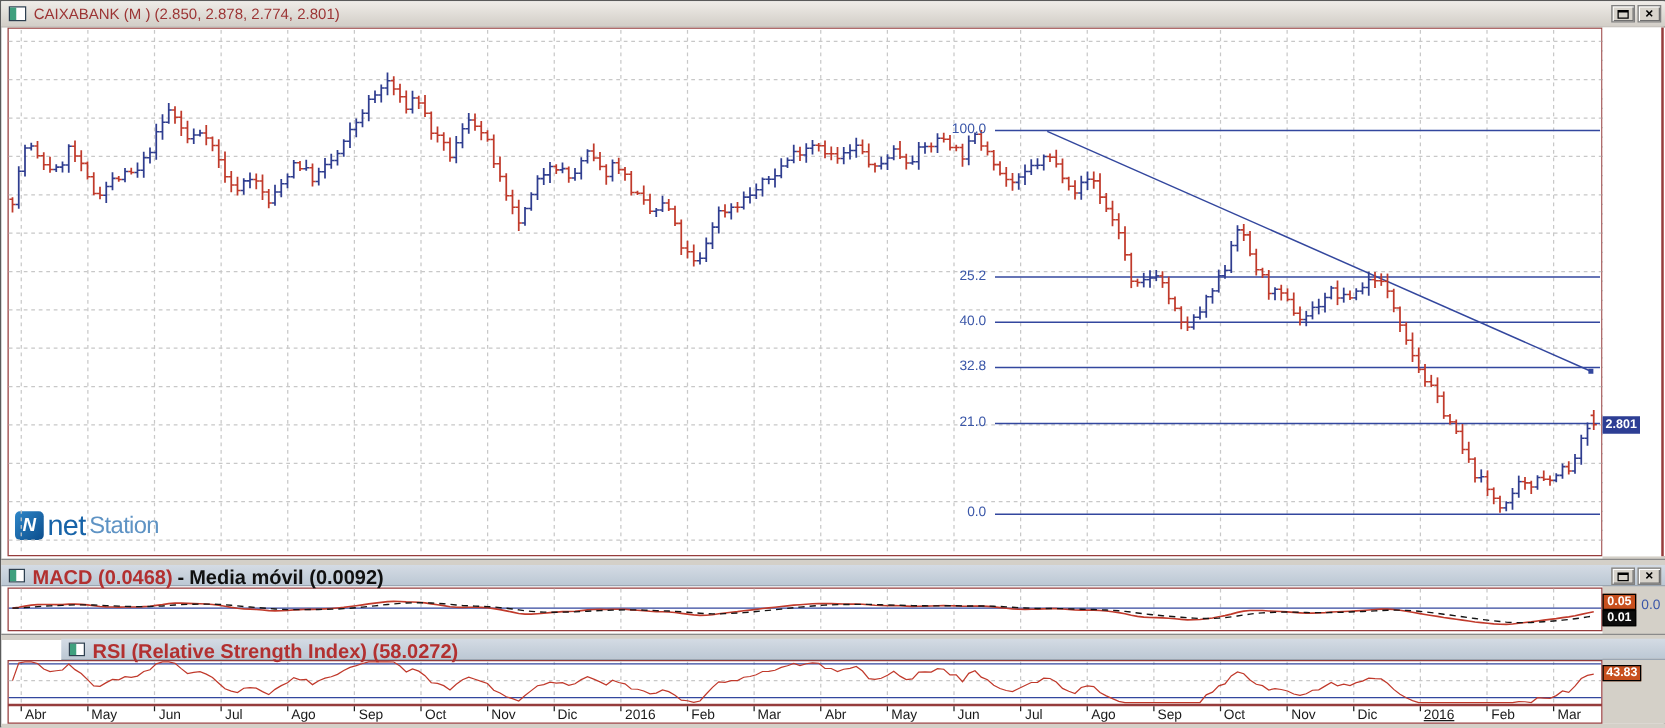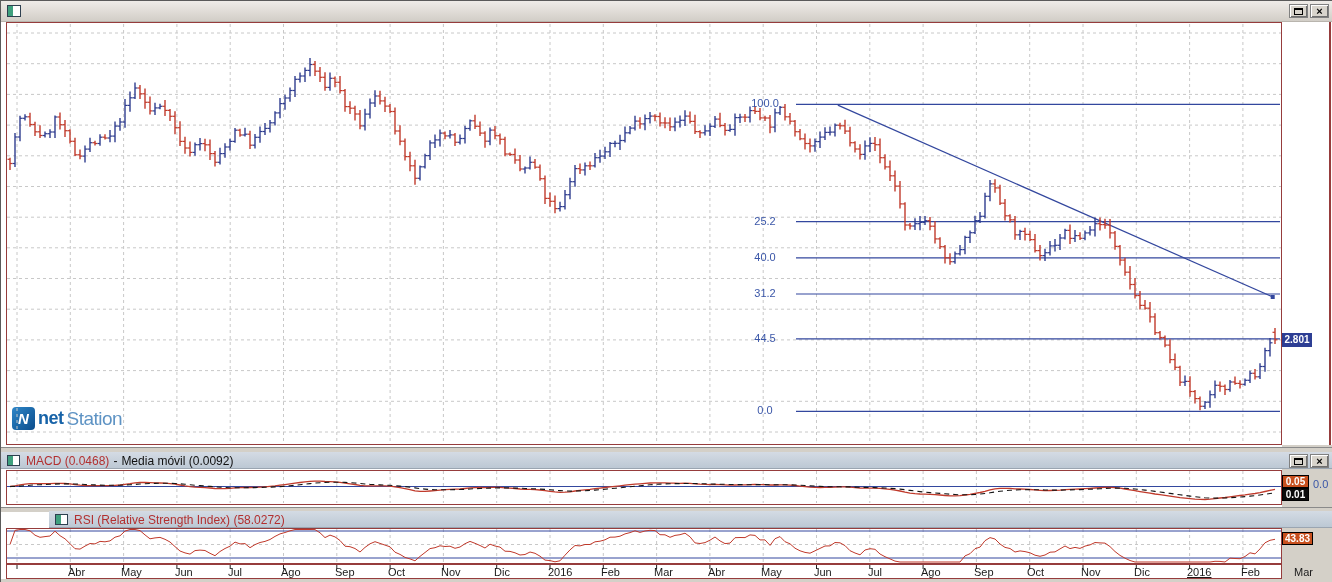--- a/index.html
+++ b/index.html
@@ -25,62 +25,63 @@
   .right-col  { position:absolute; left:1281px; top:444px; width:51px; height:134px; background:#d4d0c8; z-index:1; }
 
   .splitter { position:absolute; left:0; width:1332px; height:5px; background:#d4d0c8; border-top:1px solid #8a8a8a; z-index:3; }
   .sp1 { top:446px; } .sp2 { top:506px; }
 
   .sub-header { position:absolute; left:0; width:1332px; height:17px;
     background:linear-gradient(#d4dbe4,#bcc8d4); border-bottom:1px solid #9aa5b1; z-index:4; }
   .hdr-macd { top:451px; } .hdr-rsi { top:510px;margin-left:48px; }
   .sub-header .mini-icon2 { position:absolute; left:6px; top:3px; width:13px; height:11px; background:#fff; border:1px solid #2e4050; }
   .sub-header .mini-icon2::before { content:''; position:absolute; left:0; top:0; width:5px; height:100%; background:#3fa07e; }
-  .sub-header .hline { position:absolute; left:25px; top:2px; font-size:12px; white-space:nowrap; }
+  .sub-header .hline { position:absolute; left:25px; top:2px; font-size:16px; white-space:nowrap;font-weight:bold; }
   .red-lbl { color:#b23030; } .blk-lbl { color:#101010; } .sep-lbl { color:#101010; padding:0 4px; }
   .sub-header .win-btns { top:2px; }
 
   .macd-plot { position:absolute; left:5px; top:469px; width:1276px; height:35px; background:#fff; border:1px solid #963c3c; z-index:2; }
   .rsi-plot  { position:absolute; left:5px; top:527px; width:1276px; height:36px; background:#fff; border:1px solid #963c3c; z-index:2; }
 
   .xaxis-strip { position:absolute; left:5px; top:563px; width:1276px; height:15px; background:#fff; border:1px solid #963c3c; z-index:2; }
   .footer { position:absolute; left:0; top:578px; width:1332px; height:4px; background:#d4d0c8; }
 
   
   .wm { position:absolute; display:flex; align-items:center; gap:3px; z-index:1; }
   .wm-icon { width:23px; height:23px; border-radius:4px; background:linear-gradient(135deg,#2e86c8,#0b4d8c);
     color:#fff; font-weight:bold; font-style:italic; font-size:15px; text-align:center; line-height:23px; }
-  .wm-bold { color:#1763a8; font-weight:bold; font-size:18px; letter-spacing:-0.5px; }
+  .wm-bold { color:#1763a8; font-weight:normal; font-size:23px; letter-spacing:-0.5px; }
   .wm-light { color:#5e93c4; font-size:19px; letter-spacing:-0.5px; }
   .wm-main { left:11px; top:406px; }
   .wm-macd { left:44px; top:471px; } .wm-macd .wm-icon { width:21px;height:21px;line-height:21px; }
   .wm-rsi  { left:50px; top:529px; } .wm-rsi .wm-icon { width:21px;height:21px;line-height:21px; }
 
   
   #chart-svg { position:absolute; left:0; top:0; width:1332px; height:582px; z-index:5; pointer-events:none; }
-  .mlabel { position:absolute; top:565px; font-size:11px; color:#1a1a1a; z-index:6;margin-left:48px; }
-  .fib-label { position:absolute; width:48px; text-align:center; font-size:11px; color:#3a56a8; z-index:6; }
+  .mlabel { position:absolute; top:565px; font-size:11px; color:#1a1a1a; z-index:6; }
+  .fib-label { position:absolute; width:48px; text-align:right; font-size:11px; color:#3a56a8; z-index:6; }
 
   
   .badge { position:absolute; color:#fff; font-size:10px; font-weight:bold; text-align:center; z-index:8; }
   .badge-price { left:1281px; top:332px; width:30px; height:14px; line-height:14px; background:#2d3e94; }
   .badge-macd-main { left:1281px; top:474px; width:27px; height:13px; line-height:12px; background:#c8501e; border:1px solid #000; }
   .badge-macd-sig  { left:1281px; top:487px; width:27px; height:13px; line-height:12px; background:#0c0c0c; border:1px solid #000; }
   .badge-rsi  { left:1281px; top:531px; width:31px; height:13px; line-height:12px; background:#c8501e; border:1px solid #000; }
   .axis-callout { position:absolute; font-size:11px; z-index:8; }
   .macd-zero { left:1312px; top:477px; color:#3a56a8; }
   .rsi-fifty { left:1368px; top:538px; color:#1a1a1a; }
 </style>
 </head>
 <body>
 
 <div class="app">
 
   <div class="titlebar">
     <span class="mini-icon"></span>
+    <span class="title-text">CAIXABANK (M ) (2.850, 2.878, 2.774, 2.801)</span>
     <span class="win-btns">
       <button class="wbtn">
           <span class="maxbox"></span>
         </button>
       <button class="wbtn closeb">×</button>
     </span>
   </div>
 
   <div class="main-plot"></div>
   <div class="price-axis" id="price-axis"></div>
@@ -1122,16 +1123,16 @@
     <span class="mlabel" style="left: 925px;">Sep</span>
     <span class="mlabel" style="left: 978px;">Oct</span>
     <span class="mlabel" style="left: 1032px;">Nov</span>
     <span class="mlabel" style="left: 1085px;">Dic</span>
     <span class="mlabel" style="left: 1138px; text-decoration: underline;">2016</span>
     <span class="mlabel" style="left: 1192px;">Feb</span>
     <span class="mlabel" style="left: 1245px;">Mar</span>
     <div class="fib-label" style="left: 740px; top: 96px;">100.0</div>
     <div class="fib-label" style="left: 740px; top: 214px;">25.2</div>
     <div class="fib-label" style="left: 740px; top: 250px;">40.0</div>
-    <div class="fib-label" style="left: 740px; top: 286px;">31.2</div>
-    <div class="fib-label" style="left: 740px; top: 331px;">44.5</div>
+    <div class="fib-label" style="left: 740px; top: 286px;">32.8</div>
+    <div class="fib-label" style="left: 740px; top: 331px;">21.0</div>
     <div class="fib-label" style="left: 740px; top: 403px;">0.0</div>
   </div>
 
 </body></html>

